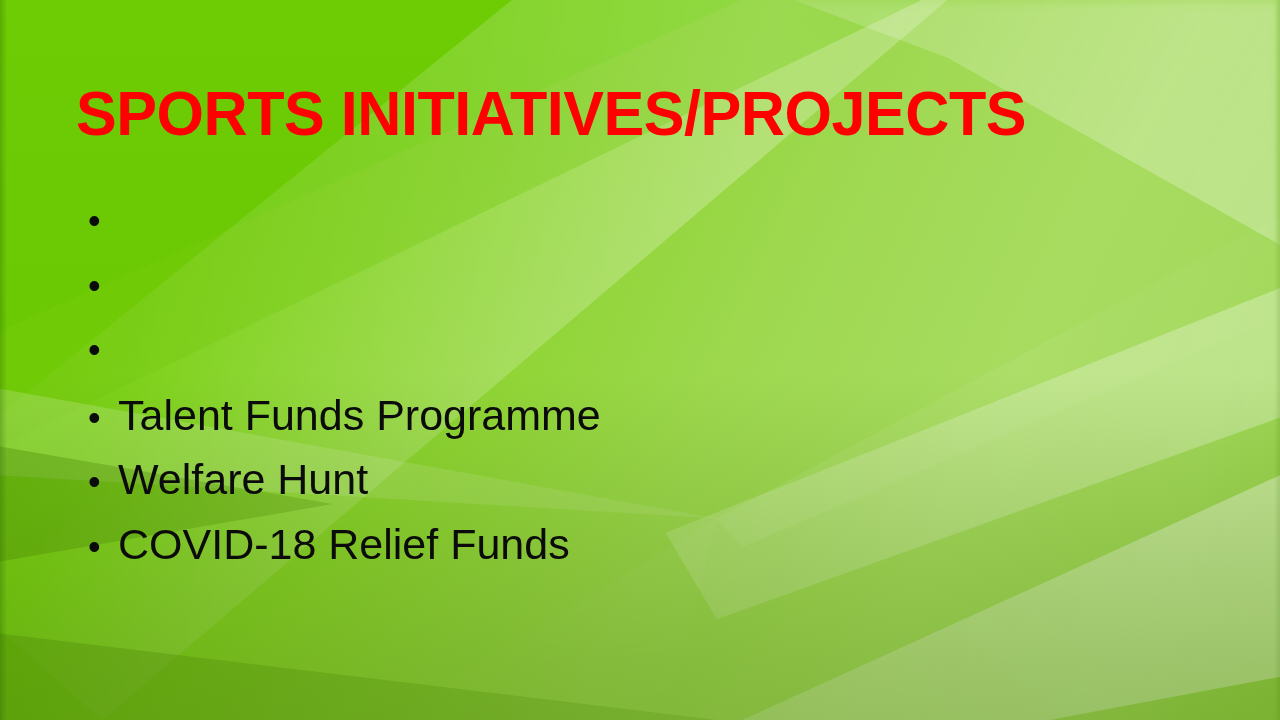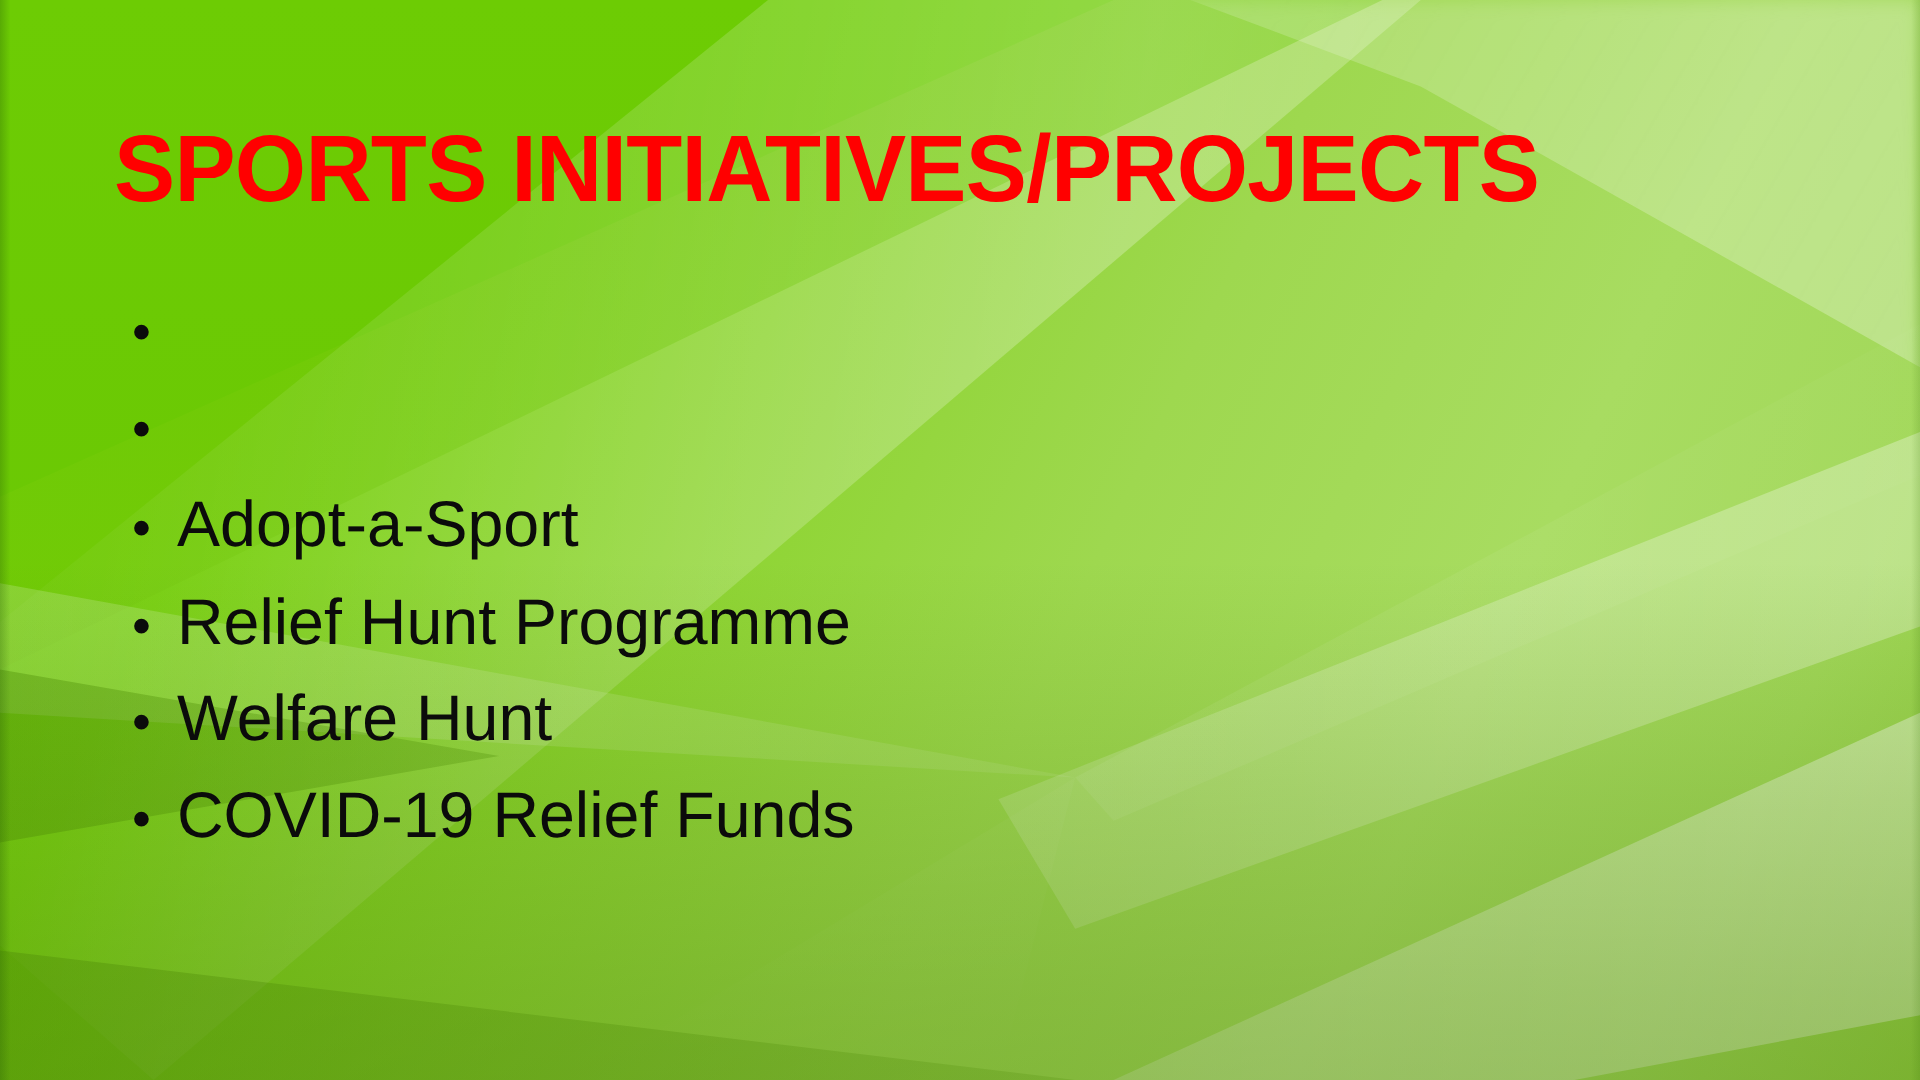--- a/index.html
+++ b/index.html
@@ -221,33 +221,32 @@
       <li class="bullet-item">
         <span class="bullet-dot">•</span>
       </li>
 
       <li class="bullet-item">
         <span class="bullet-dot">•</span>
       </li>
 
       <li class="bullet-item">
         <span class="bullet-dot">•</span>
-        <span class="bullet-text">Adopt-a-Sport</span>
-      </li>
-
-      <li class="bullet-item">
-        <span class="bullet-dot">•</span>
-        <span class="bullet-text">Relief Hunt Programme</span>
+      </li>
+
+      <li class="bullet-item">
+        <span class="bullet-dot">•</span>
+        <span class="bullet-text">Talent Funds Programme</span>
       </li>
 
       <li class="bullet-item">
         <span class="bullet-dot">•</span>
         <span class="bullet-text">Welfare Hunt</span>
       </li>
 
       <li class="bullet-item">
         <span class="bullet-dot">•</span>
-        <span class="bullet-text">COVID-19 Relief Funds</span>
+        <span class="bullet-text">COVID-18 Relief Funds</span>
       </li>
 
     </ul>
   </div>
 </div>
 
 </body></html>

